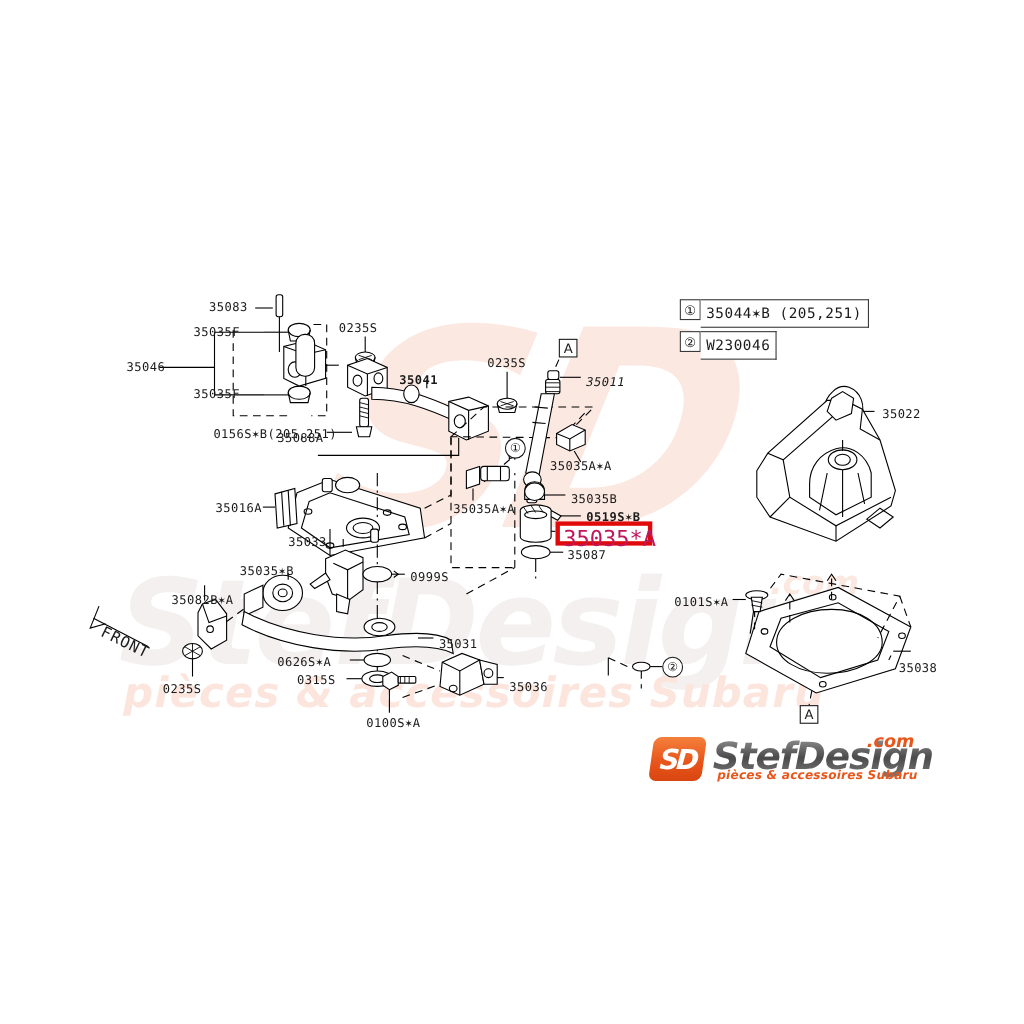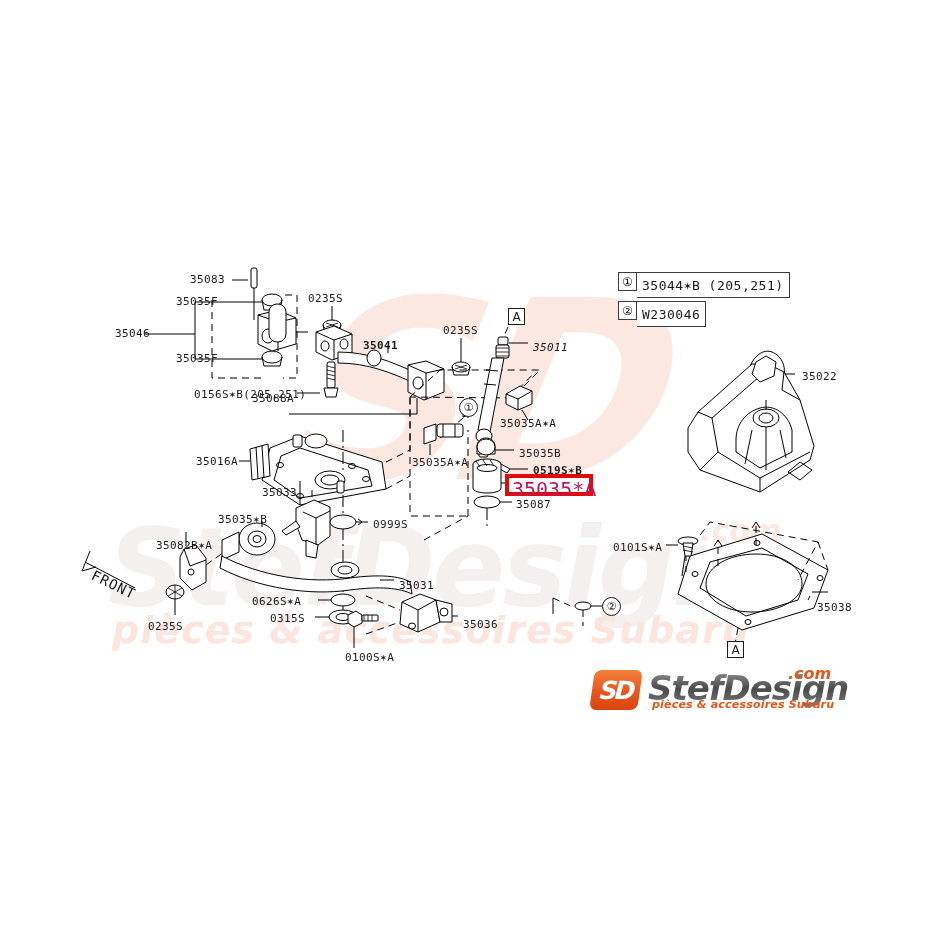--- a/index.html
+++ b/index.html
@@ -616,21 +616,21 @@
       <div class="lbl" style="left: 196px; top: 455px;">35016A</div>
       <div class="lbl" style="left: 262px; top: 486px;">35033</div>
       <div class="lbl" style="left: 218px; top: 513px;">35035✶B</div>
       <div class="lbl" style="left: 373px; top: 518px;">0999S</div>
       <div class="lbl" style="left: 156px; top: 539px;">35082B✶A</div>
       <div class="lbl" style="left: 399px; top: 579px;">35031</div>
       <div class="lbl" style="left: 252px; top: 595px;">0626S✶A</div>
       <div class="lbl" style="left: 270px; top: 612px;">0315S</div>
       <div class="lbl" style="left: 148px; top: 620px;">0235S</div>
       <div class="lbl" style="left: 463px; top: 618px;">35036</div>
-      <div class="lbl" style="left: 333px; top: 651px; margin-left: 12px;">0100S✶A</div>
+      <div class="lbl" style="left: 333px; top: 651px;">0100S✶A</div>
       <div class="lbl" style="left: 802px; top: 370px;">35022</div>
       <div class="lbl" style="left: 613px; top: 541px;">0101S✶A</div>
       <div class="lbl" style="left: 817px; top: 601px;">35038</div>
     </div>
 
   <div id="hl"></div>
   <div id="hl-text">35035*A</div>
 
   <div id="legend">
     <div class="lg-row">

